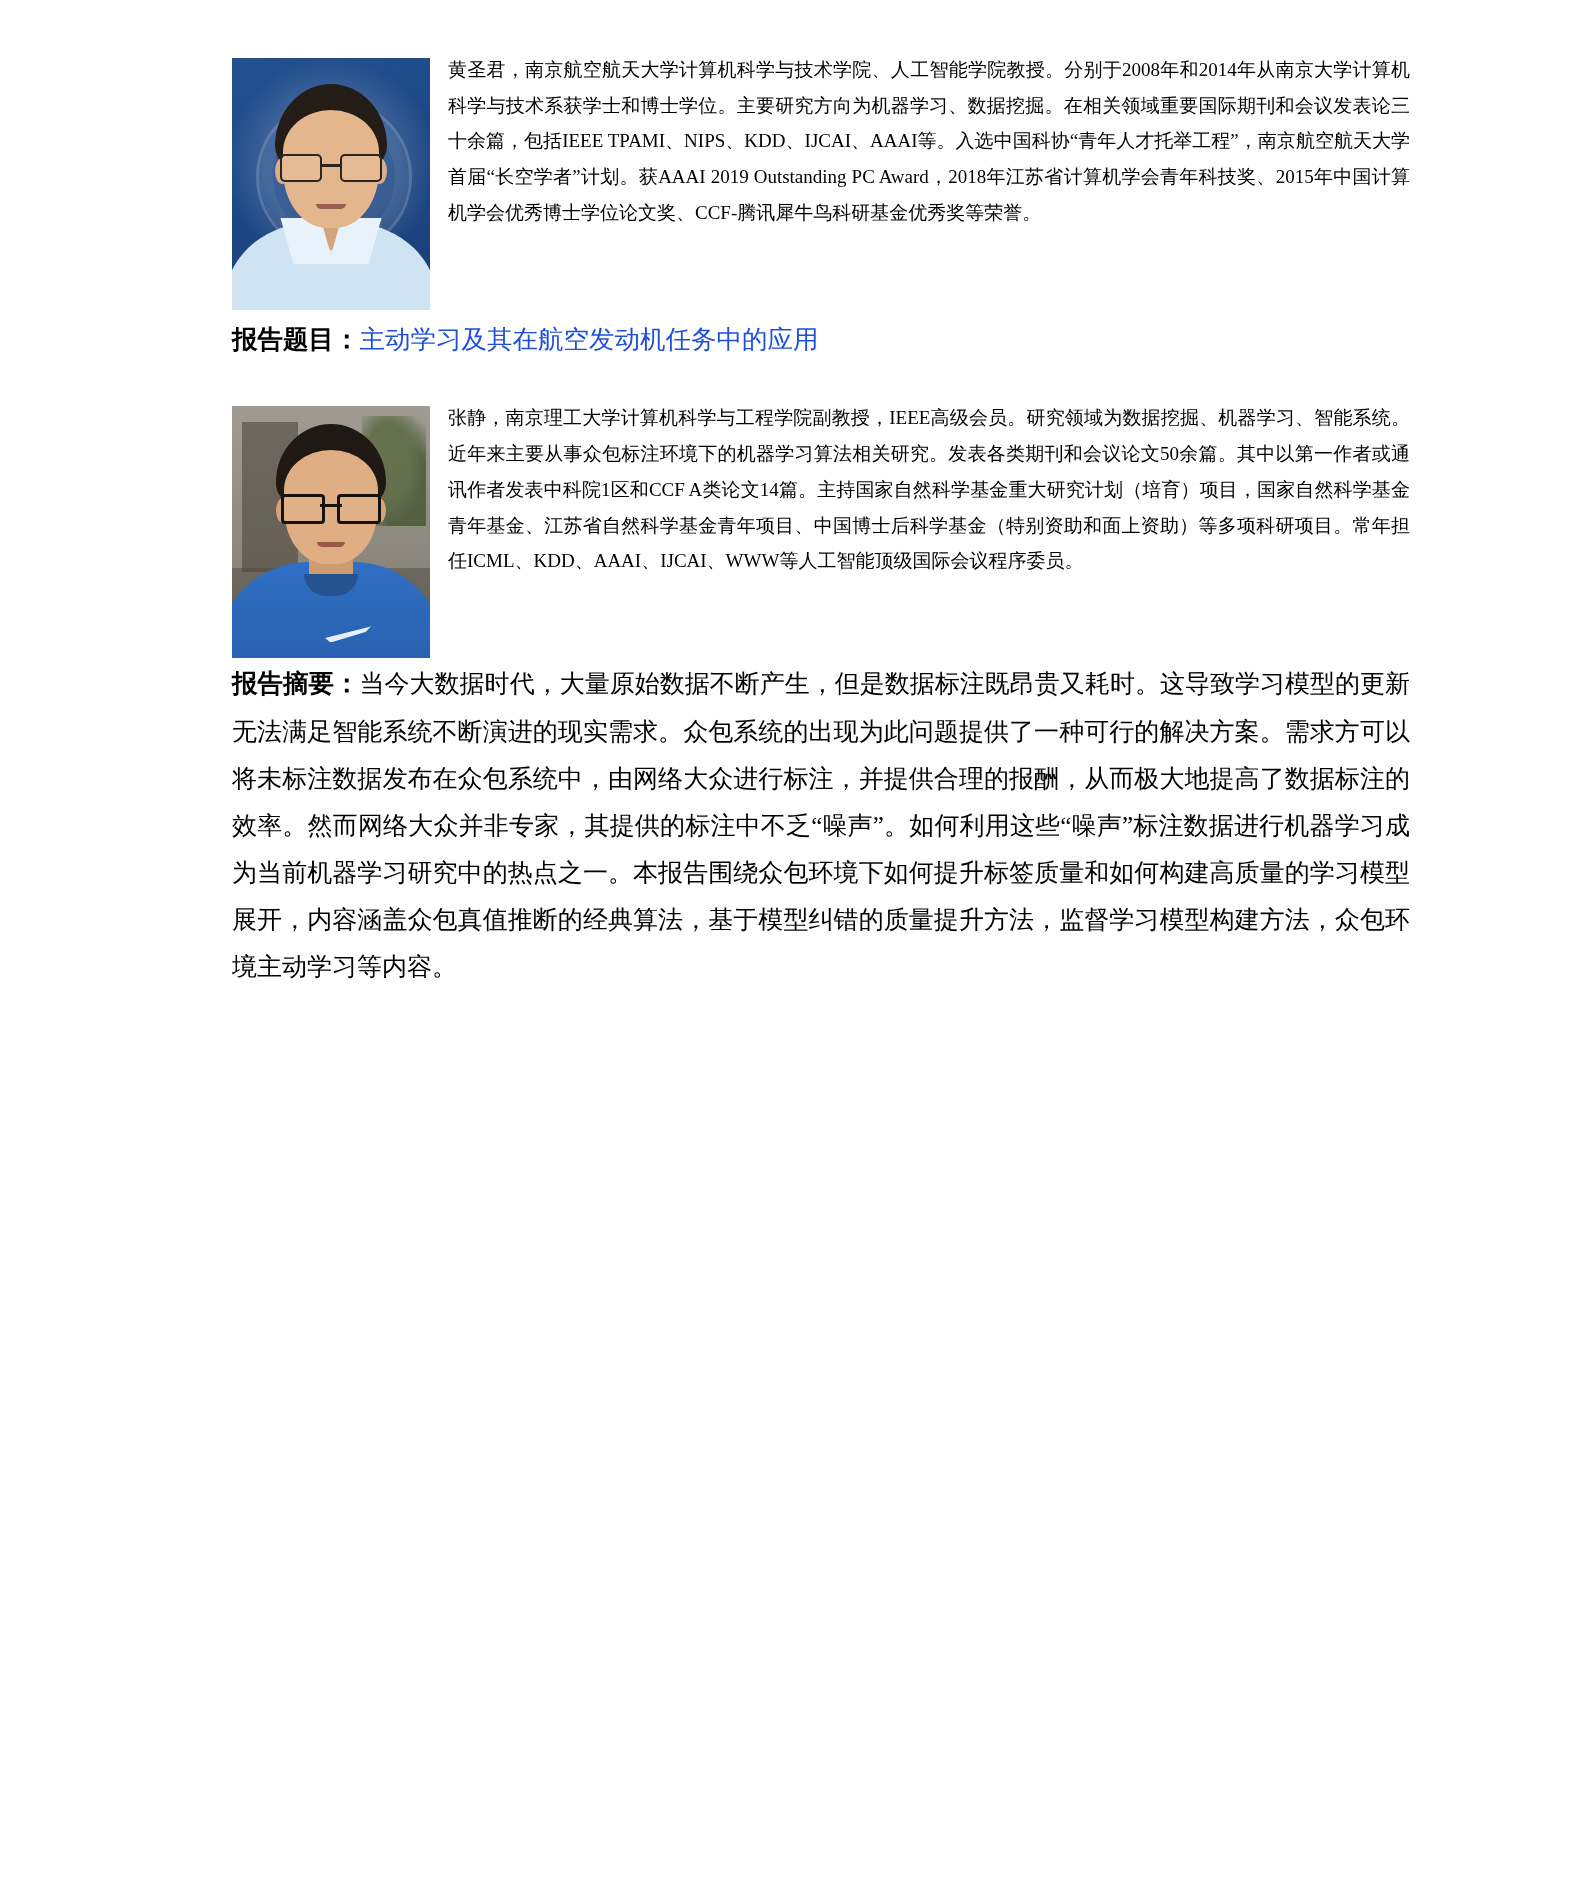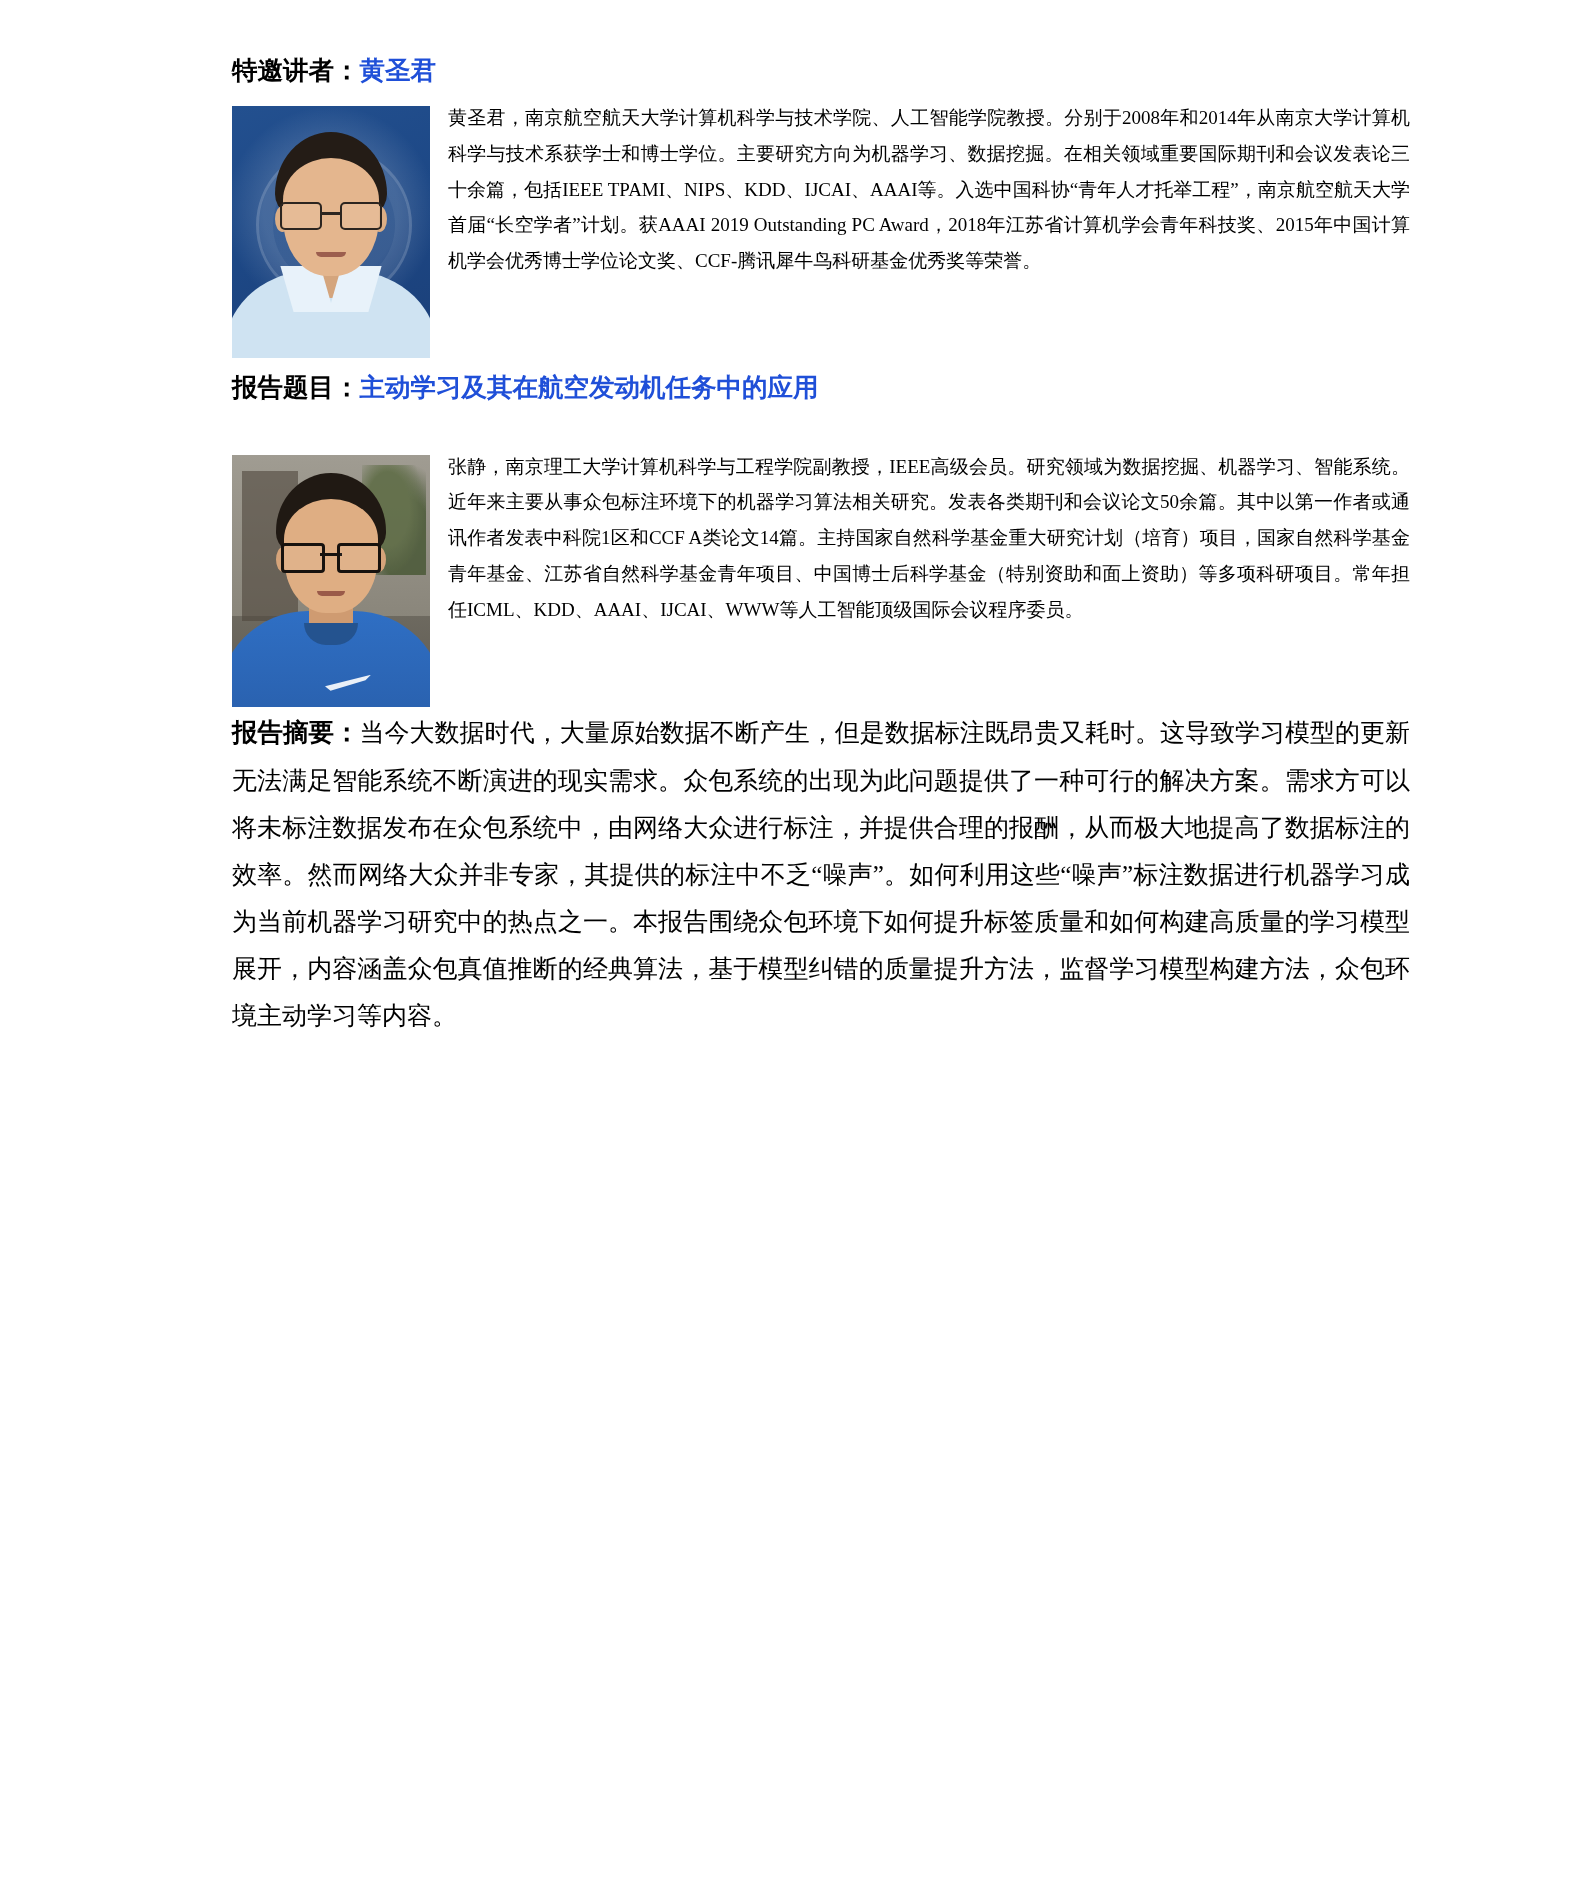--- a/index.html
+++ b/index.html
@@ -312,21 +312,21 @@
     font-size: 25.5px;
     line-height: 1.9;
     margin-top: 4px;
   }
   .field-label {
     font-weight: bold;
     color: #000000;
   }
   .title-value {
     color: #1f4fd8;
-    font-weight: bold;
+    font-weight: normal;
   }
   .abstract {
     font-size: 25px;
     line-height: 1.88;
     text-align: justify;
     text-justify: inter-ideograph;
   }
   .abstract .field-label { font-size: 25.5px; }
   .gap {
     height: 36px;
@@ -337,23 +337,20 @@
     clear: both;
   }
 </style>
 </head>
 <body>
 
 <div class="page">
 
   <section class="speaker-block">
 
-    <div class="speaker-line">
-      <span class="speaker-label">特邀讲者：</span><span class="speaker-name">黄圣君</span>
-    </div>
 
     <div class="bio clearfix">
       <div class="portrait p1">
         <div class="emblem"></div>
         <div class="shirt"></div>
         <div class="neck"></div>
         <div class="collar-l"></div>
         <div class="collar-r"></div>
         <div class="hair"></div>
         <div class="ear-l"></div>

